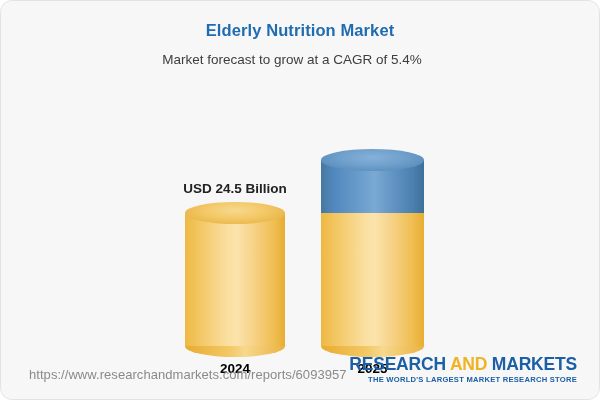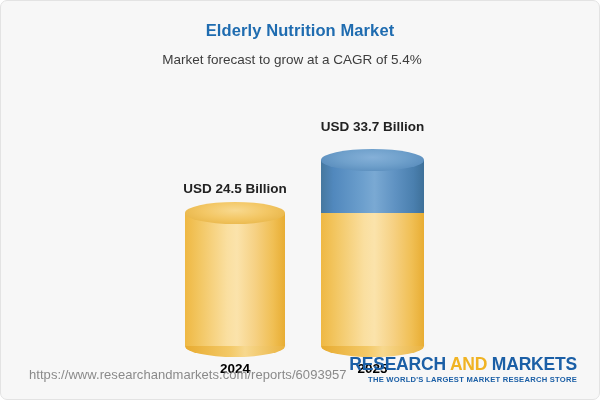--- a/index.html
+++ b/index.html
@@ -14,21 +14,21 @@
     font-family: "Liberation Sans", sans-serif;
   }
 
   #card {
     position: relative;
     width: 600px;
     height: 400px;
     box-sizing: border-box;
     background: #f7f7f7;
     border: 1px solid #e3e3e3;
-    border-radius: 7px;
+    border-radius: 12px;
     overflow: hidden;
   }
 
   
   #chart-title {
     position: absolute;
     left: 0; right: 0;
     top: 20px;
     text-align: center;
     font-size: 16.5px;
@@ -221,21 +221,20 @@
           <div class="seg-bottom"></div>
           <div class="seg-body"></div>
           <div class="seg-top"></div>
         </div>
       </div>
 
       <div class="category-label" style="bottom:-30px;">2024</div>
     </div>
 
     <div class="bar-group" style="left:320px; width:103px; height:308px;">
-      <div class="value-label" style="bottom:212px;">USD 33.7 Billion</div>
 
       <div class="cylinder" style="height:186px;">
         <div class="cyl-shadow"></div>
 
         <div class="seg gold" style="bottom:0; height:133px;">
           <div class="seg-bottom"></div>
           <div class="seg-body"></div>
         </div>
 
         <div class="seg blue" style="bottom:133px; height:53px;">

